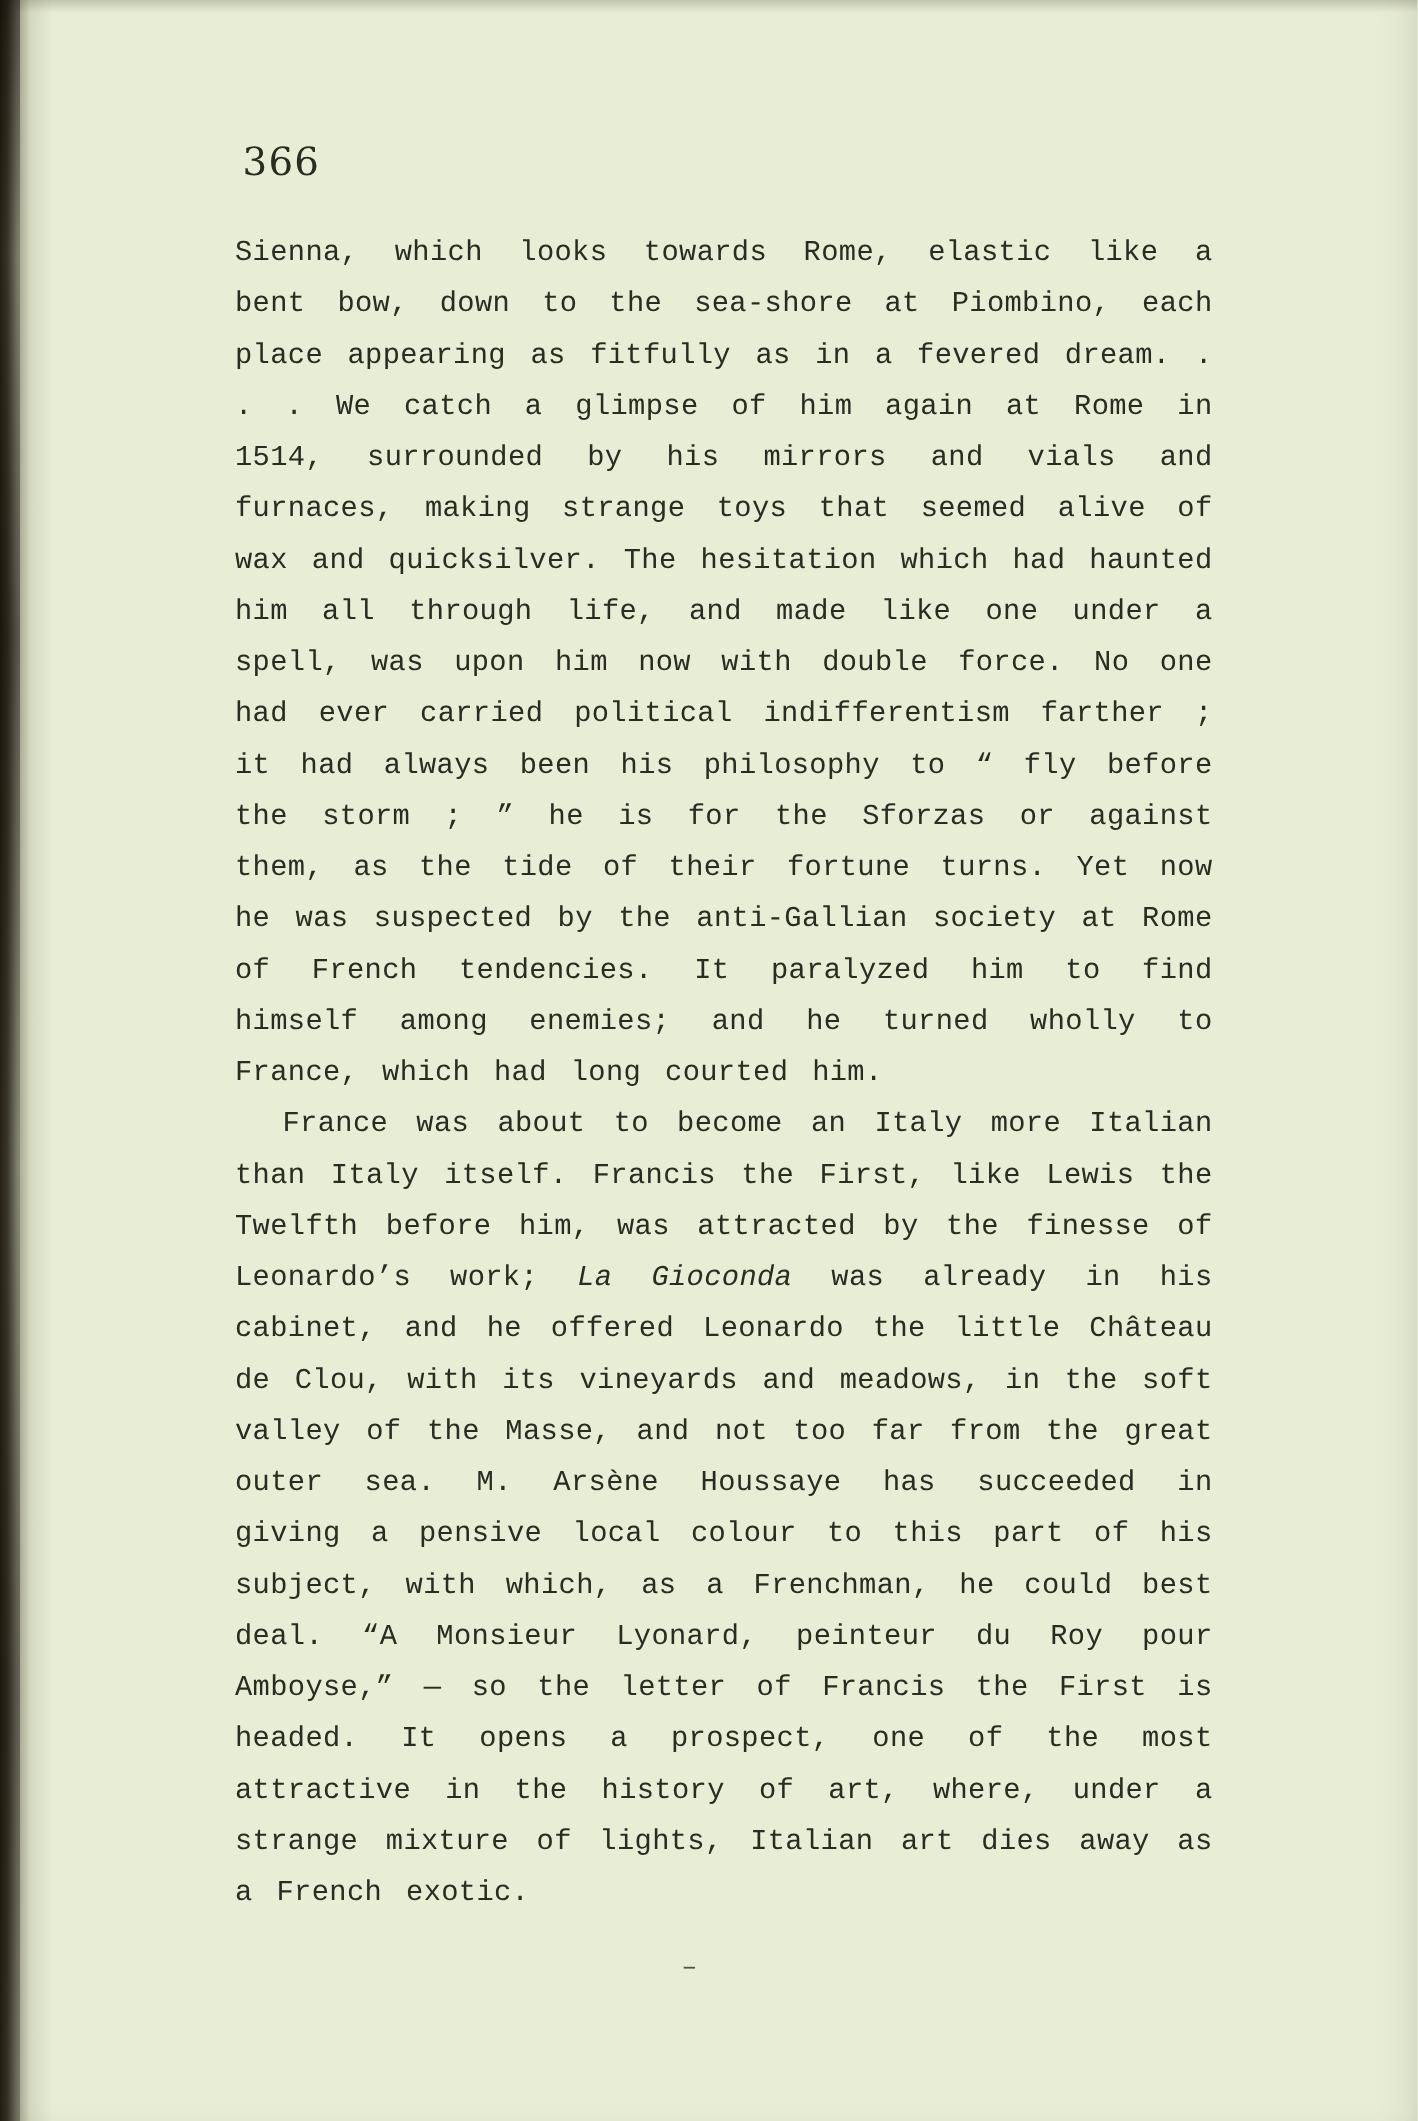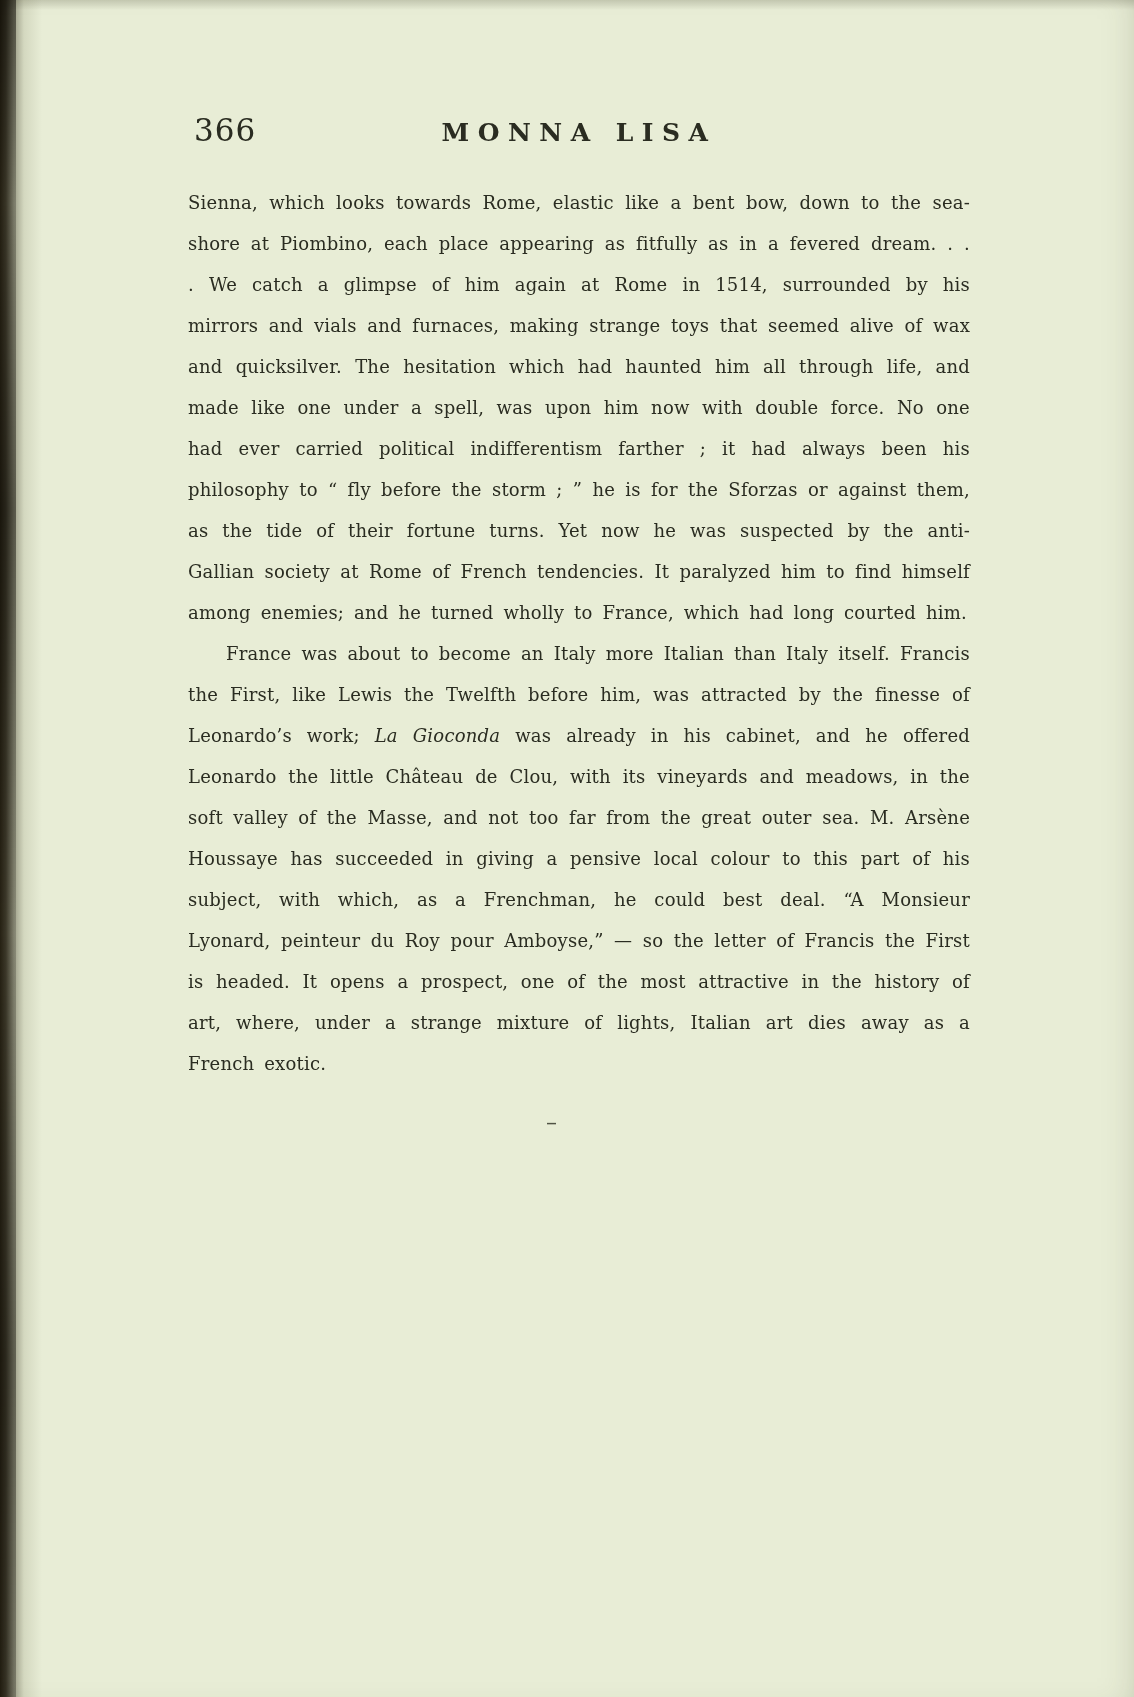--- a/index.html
+++ b/index.html
@@ -56,25 +56,26 @@
     position:absolute; left:0; right:0; top:8px;
     text-align:center;
     font-size:25px; font-weight:bold;
     letter-spacing:.34em;
   }
   .body-text{
     margin-top:14px;
   }
   .body-text p{
     margin:0;
-    font-size:18px;
+    font-size:23px;
     line-height:41px;
     text-align:justify;
     word-spacing:.22em;
     letter-spacing:.012em;
+    font-family:Liberation Mono, monospace;
   }
   .body-text p.indent{ text-indent:38px; }
   .body-text em{ font-style:italic; }
   .citation{
     margin:16px 0 0 42px;
     font-size:23.5px;
     font-weight:bold;
     line-height:30px;
   }
   .citation em{ font-style:italic; }
@@ -87,21 +88,20 @@
 </head>
 <body>
 
 <div class="page">
   <div class="binding-edge"></div>
 
   <div class="content">
 
     <div class="header-row">
       <span class="page-number">366</span>
-      <span class="running-header">MONNA LISA</span>
     </div>
 
     <div class="body-text">
       <p><span>Sienna, which looks towards Rome, elastic like a bent bow, down to the sea-shore at Piombino, each place appearing as fitfully as in a fevered dream. . . .  We catch a glimpse of him again at Rome in 1514, surrounded by his mirrors and vials and furnaces, making strange toys that seemed alive of wax and quicksilver.  The hesitation which had haunted him all through life, and made like one under a spell, was upon him now with double force.  No one had ever carried political indifferentism farther ; it had always been his philosophy to “ fly before the storm ; ” he is for the Sforzas or against them, as the tide of their fortune turns.  Yet now he was suspected by the anti-Gallian society at Rome of French tendencies.  It paralyzed him to find himself among enemies; and he turned wholly to France, which had long courted him.</span></p>
       <p class="indent"><span>France was about to become an Italy more Italian than Italy itself.  Francis the First, like Lewis the Twelfth before him, was attracted by the finesse of Leonardo’s work; </span><em>La Gioconda</em><span> was already in his cabinet, and he offered Leonardo the little Château de Clou, with its vineyards and meadows, in the soft valley of the Masse, and not too far from the great outer sea.  M. Arsène Houssaye has succeeded in giving a pensive local colour to this part of his subject, with which, as a Frenchman, he could best deal.  “A Monsieur Lyonard, peinteur du Roy pour Amboyse,” — so the letter of Francis the First is headed.  It opens a prospect, one of the most attractive in the history of art, where, under a strange mixture of lights, Italian art dies away as a French exotic.</span></p>
     </div>
 
 
     <div class="footer-mark">–</div>
 

